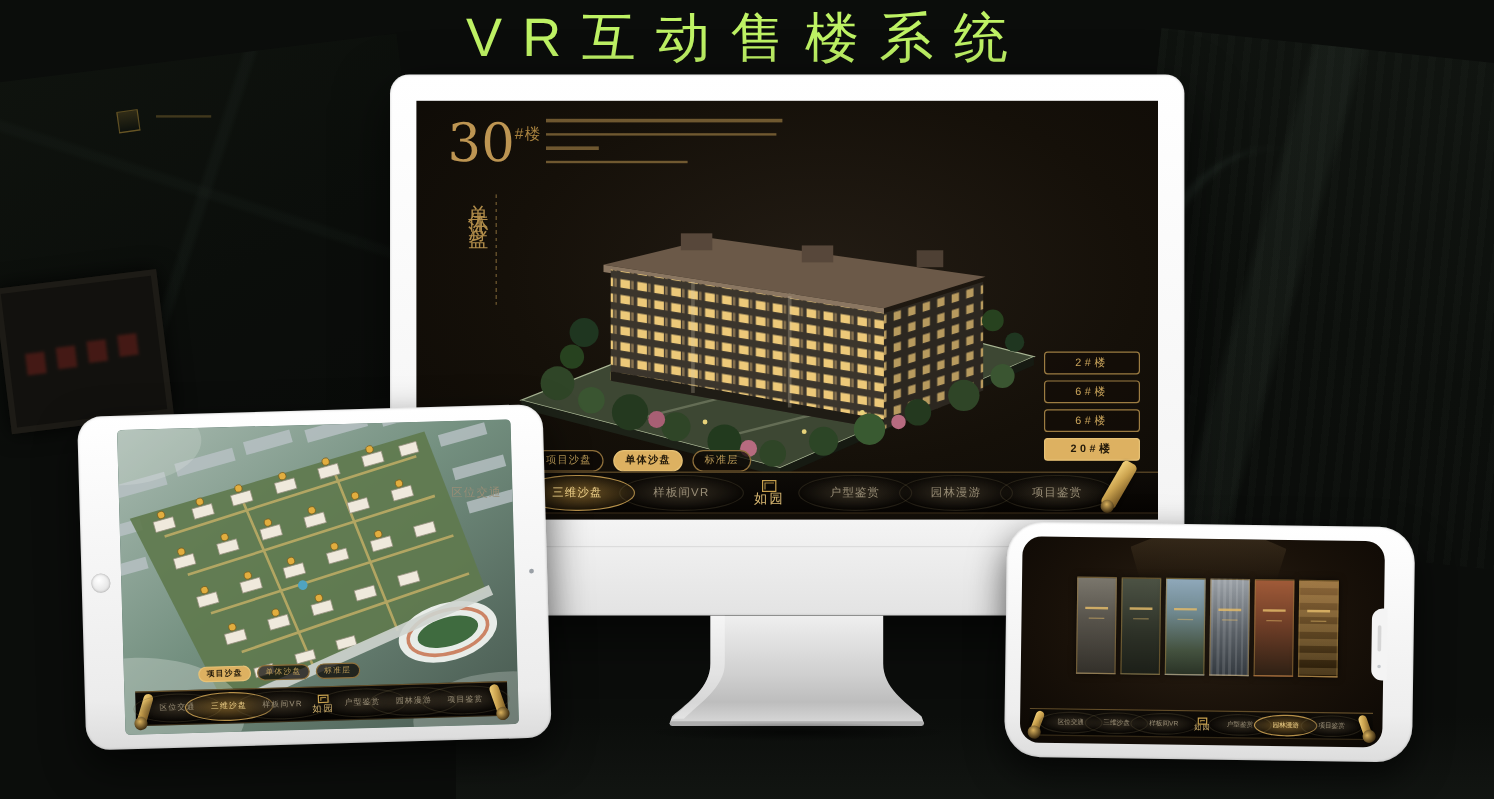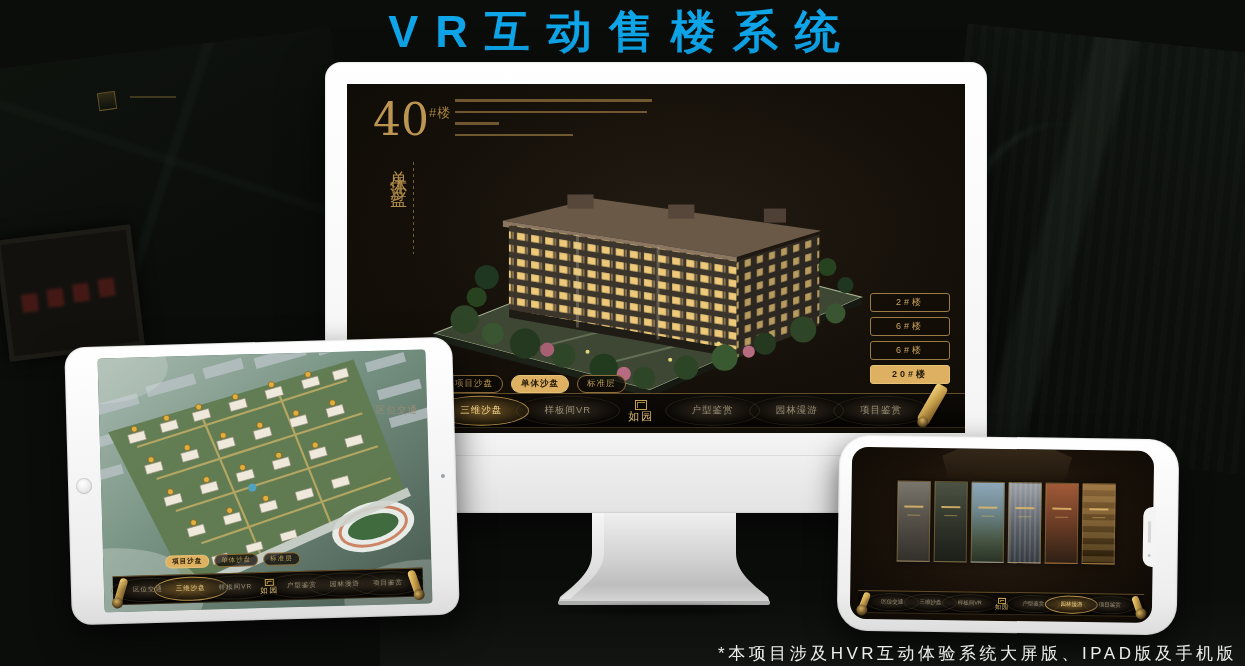--- a/index.html
+++ b/index.html
@@ -23,22 +23,22 @@
     background:
       linear-gradient(100deg,transparent 30%,rgba(90,110,95,.10) 32%,rgba(90,110,95,.10) 40%,transparent 42%),
       repeating-linear-gradient(90deg,rgba(70,80,70,.06) 0 6px,transparent 6px 14px),
       linear-gradient(200deg,#121612 0%,#0d100d 55%,#0b0d0b 100%);opacity:.95;}
   .bg-river{right:120px;top:120px;width:160px;height:220px;transform:rotate(10deg);
     border-left:12px solid rgba(70,95,85,.18);border-radius:60% 0 0 40%;filter:blur(2px);}
   .bg-belt-bottom{left:380px;bottom:0;width:870px;height:70px;
     background:linear-gradient(180deg,transparent, rgba(30,36,30,.5));opacity:.7;}
 
   
-  .page-title{position:absolute;top:2px;left:0;right:0;text-align:center;color:#0ea5e9;
-    font-size:45px;letter-spacing:17px;font-weight:700;}
+  .page-title{position:absolute;top:2px;left:0;right:0;text-align:center;color:#bef264;
+    font-size:45px;letter-spacing:17px;font-weight:400;}
   .footnote{position:absolute;right:8px;bottom:1px;color:#ededed;font-size:17px;letter-spacing:3.5px;}
 
   
   .scroll-orn{position:relative;width:9px;height:32px;border-radius:4px;display:inline-block;
     background:linear-gradient(105deg,#f6d57e 0%,#caa24e 45%,#6d4f1e 100%);
     box-shadow:0 1px 3px rgba(0,0,0,.7);}
   .scroll-orn::after{content:'';position:absolute;bottom:-5px;left:50%;transform:translateX(-50%);
     width:11px;height:11px;border-radius:50%;
     background:radial-gradient(circle at 38% 38%,#d8b05c,#3a2a10 75%);}
   .seal-icon{display:block;width:10px;height:8px;border:1px solid #c9a24f;margin:0 auto 1px;position:relative;}
@@ -170,21 +170,21 @@
 
   <div class="page-title">VR互动售楼系统</div>
 
   <div class="monitor">
     <div class="monitor-frame"></div>
     <div class="monitor-chin-line"></div>
 
     <div class="m-screen">
 
       <div class="m-heading">
-        <span class="m-num">40</span><span class="m-num-suffix">#楼</span>
+        <span class="m-num">30</span><span class="m-num-suffix">#楼</span>
       </div>
       <div class="m-vert">单体沙盘</div>
       <div class="m-vert-en"></div>
 
       <div class="m-desc">
         <i style="width:197px;"></i>
         <i style="width:192px;"></i>
         <i style="width:44px;"></i>
         <i style="width:118px;"></i>
       </div>
@@ -433,14 +433,13 @@
         </div>
         <div class="nav-item"><span>户型鉴赏</span></div>
         <div class="nav-item sel"><span>园林漫游</span></div>
         <div class="nav-item"><span>项目鉴赏</span></div>
         <span class="scroll-orn p-scroll right"></span>
       </div>
     </div>
     <div class="p-notch"></div>
   </div>
 
-  <div class="footnote">*本项目涉及HVR互动体验系统大屏版、IPAD版及手机版</div>
 </div>
 
 </body></html>

